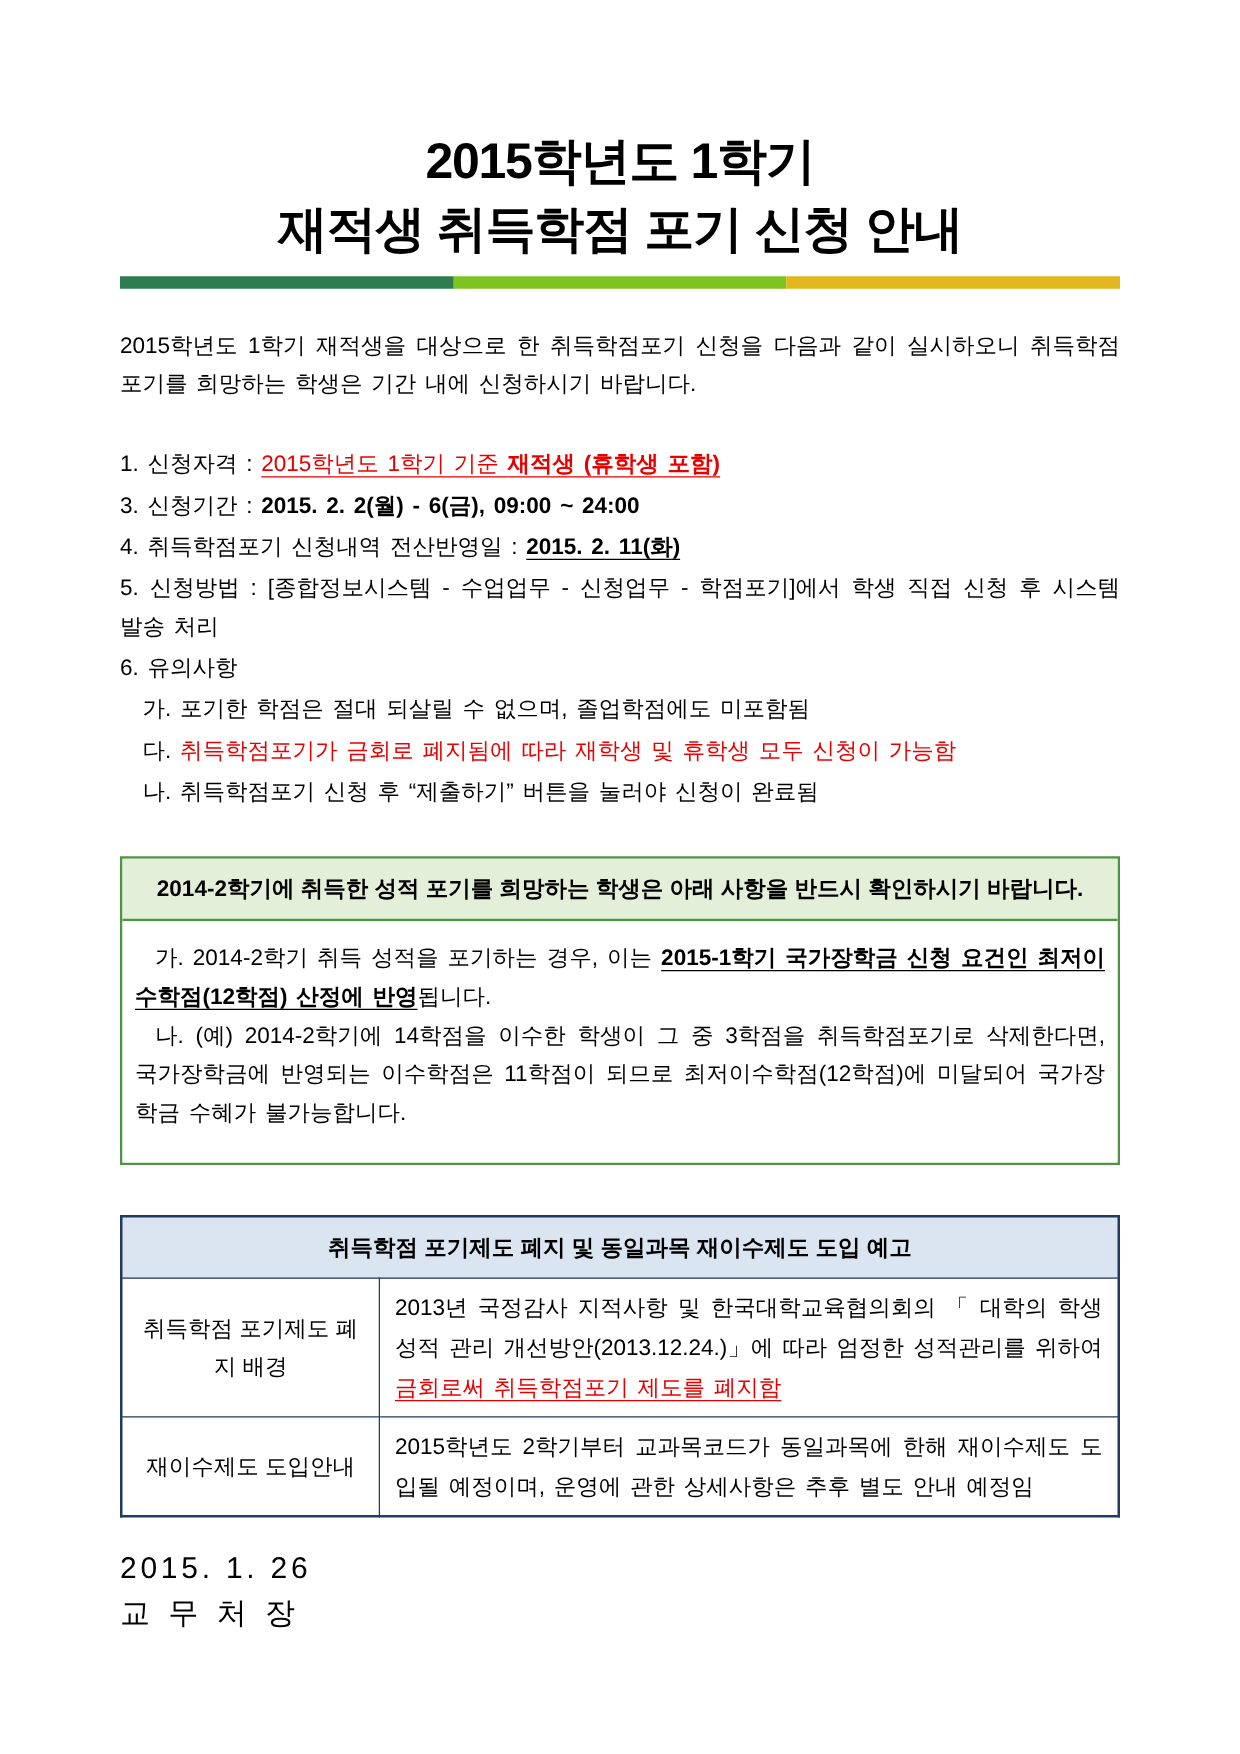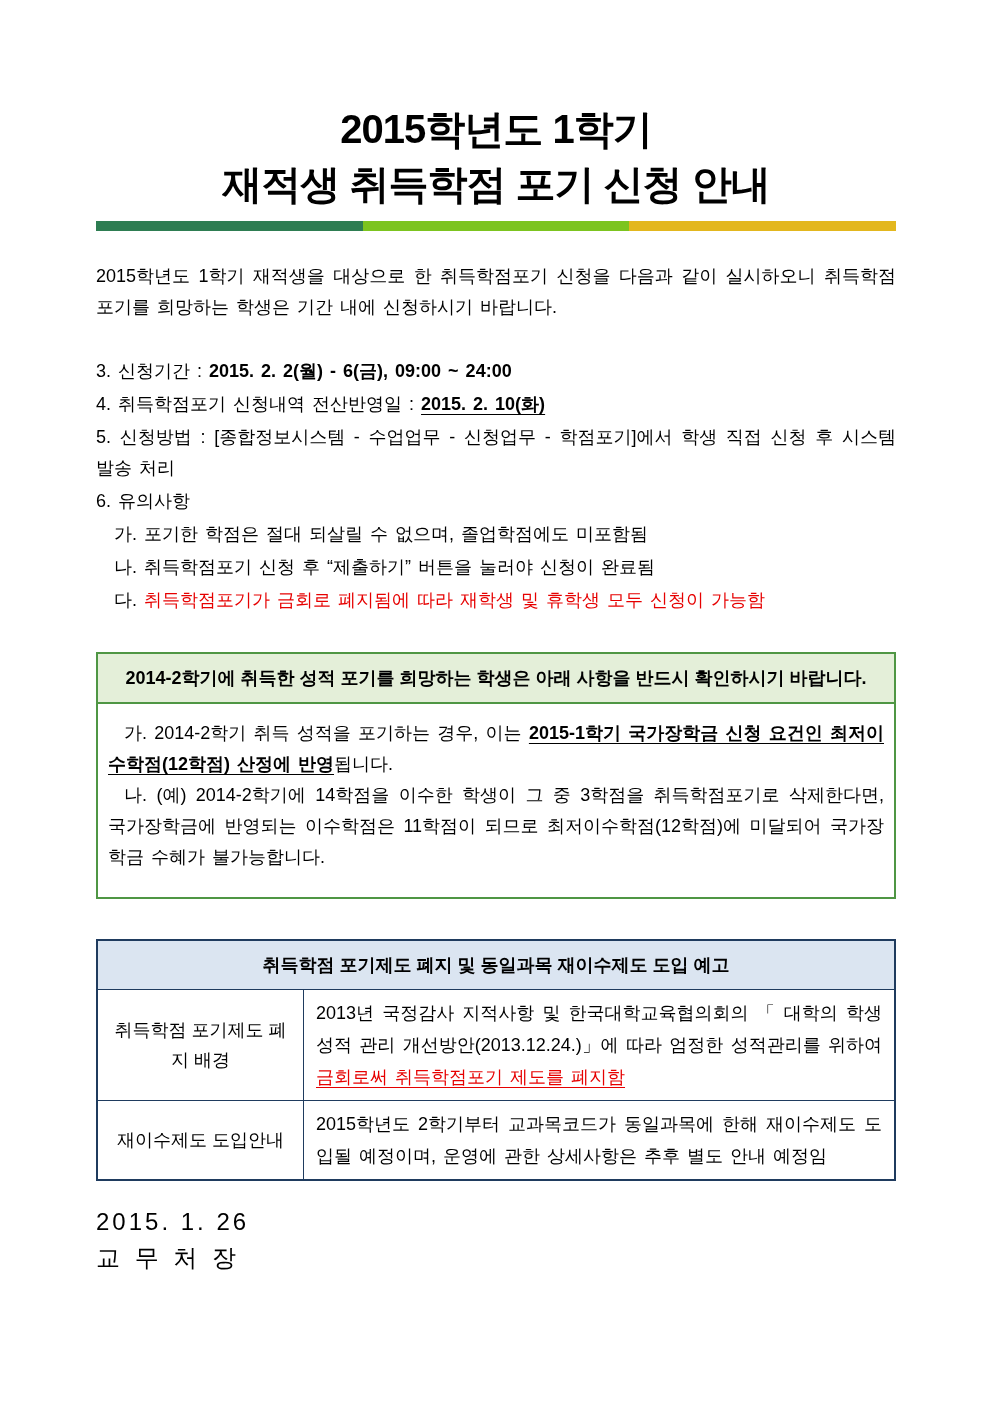--- a/index.html
+++ b/index.html
@@ -145,41 +145,44 @@
   <div class="tricolor">
     <div class="seg" style="background:#2E7D52;"></div>
     <div class="seg" style="background:#7CC41F;"></div>
     <div class="seg" style="background:#E3B71E;"></div>
   </div>
 
   <p class="intro">2015학년도 1학기 재적생을 대상으로 한 취득학점포기 신청을 다음과 같이 실시하오니 취득학점포기를 희망하는 학생은 기간 내에 신청하시기 바랍니다.</p>
 
   <div class="list">
 
+    <div class="item">
+      <span>1. 신청자격 : </span><span class="red-link"><span>2015학년도 1학기 기준 </span><span class="bold">재적생 (휴학생 포함)</span></span>
+    </div>
 
 
 
     <div class="item">
       <span>3. 신청기간 : </span><span class="bold">2015. 2. 2(월) - 6(금), 09:00 ~ 24:00</span>
     </div>
 
     <div class="item">
-      <span>4. 취득학점포기 신청내역 전산반영일 : </span><span class="bold u">2015. 2. 10(화)</span>
+      <span>4. 취득학점포기 신청내역 전산반영일 : </span><span class="bold u">2015. 2. 11(화)</span>
     </div>
 
     <div class="item">5. 신청방법 : [종합정보시스템 - 수업업무 - 신청업무 - 학점포기]에서 학생 직접 신청 후 시스템 발송 처리</div>
 
     <div class="item">6. 유의사항</div>
 
     <div class="notes">
       <div class="item">가. 포기한 학점은 절대 되살릴 수 없으며, 졸업학점에도 미포함됨</div>
-      <div class="item">나. 취득학점포기 신청 후 “제출하기” 버튼을 눌러야 신청이 완료됨</div>
       <div class="item">
         <span>다. </span><span class="red">취득학점포기가 금회로 폐지됨에 따라 재학생 및 휴학생 모두 신청이 가능함</span>
       </div>
+      <div class="item">나. 취득학점포기 신청 후 “제출하기” 버튼을 눌러야 신청이 완료됨</div>
     </div>
 
   </div>
 
   <div class="green-box">
     <div class="green-box-header">2014-2학기에 취득한 성적 포기를 희망하는 학생은 아래 사항을 반드시 확인하시기 바랍니다.</div>
     <div class="green-box-body">
       <p class="green-para">
         <span>가. 2014-2학기 취득 성적을 포기하는 경우, 이는 </span><span class="bold u">2015-1학기 국가장학금 신청 요건인 최저이수학점(12학점) 산정에 반영</span><span>됩니다.</span>
       </p>

